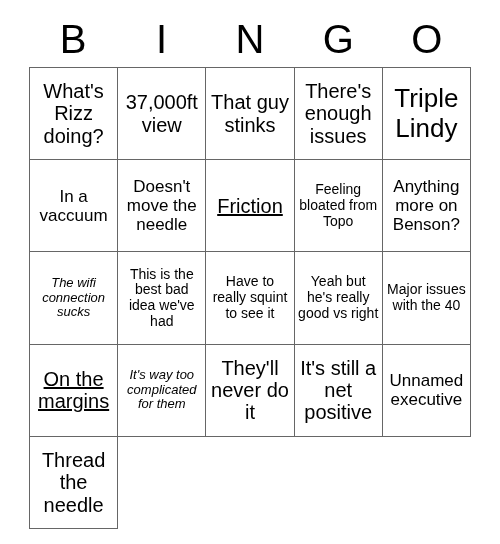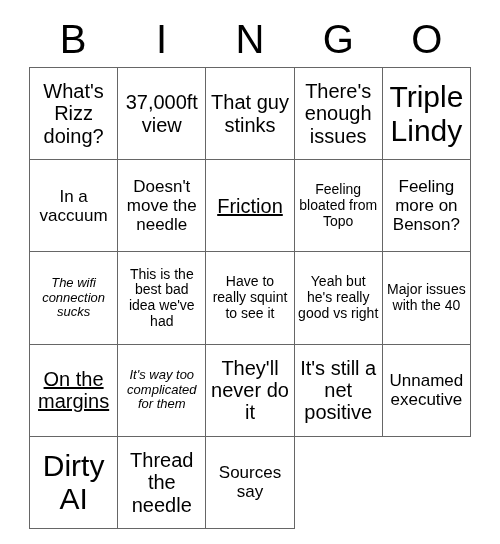--- a/index.html
+++ b/index.html
@@ -76,21 +76,21 @@
   }
   .bingo-cell .cell-text {
     display: block;
     width: 100%;
     line-height: 1.12;
     word-wrap: break-word;
     color: #000000;
   }
 
   
-  .fs-xl  .cell-text { font-size: 30px; }
+  .fs-xl  .cell-text { font-size: 26px; }
   .fs-lg  .cell-text { font-size: 20px; text-decoration: underline; }
   .fs-md  .cell-text { font-size: 20px; }
   .fs-sm  .cell-text { font-size: 17px; }
   .fs-xs  .cell-text { font-size: 14px; }
   .fs-xxs .cell-text { font-size: 13px; font-style: italic; }
 </style>
 </head>
 <body>
 
 <div class="bingo-card">
@@ -126,21 +126,21 @@
     <div class="bingo-cell fs-sm">
         <span class="cell-text">Doesn't move the needle</span>
       </div>
     <div class="bingo-cell fs-lg">
         <span class="cell-text">Friction</span>
       </div>
     <div class="bingo-cell fs-xs">
         <span class="cell-text">Feeling bloated from Topo</span>
       </div>
     <div class="bingo-cell fs-sm">
-        <span class="cell-text">Feeling more on Benson?</span>
+        <span class="cell-text">Anything more on Benson?</span>
       </div>
 
     <div class="bingo-cell fs-xxs">
         <span class="cell-text">The wifi connection sucks</span>
       </div>
     <div class="bingo-cell fs-xs">
         <span class="cell-text">This is the best bad idea we've had</span>
       </div>
     <div class="bingo-cell fs-xs">
         <span class="cell-text">Have to really squint to see it</span>
@@ -161,24 +161,18 @@
     <div class="bingo-cell fs-md">
         <span class="cell-text">They'll never do it</span>
       </div>
     <div class="bingo-cell fs-md">
         <span class="cell-text">It's still a net positive</span>
       </div>
     <div class="bingo-cell fs-sm">
         <span class="cell-text">Unnamed executive</span>
       </div>
 
-    <div class="bingo-cell fs-xl">
-        <span class="cell-text">Dirty AI</span>
-      </div>
     <div class="bingo-cell fs-md">
         <span class="cell-text">Thread the needle</span>
-      </div>
-    <div class="bingo-cell fs-sm">
-        <span class="cell-text">Sources say</span>
       </div>
   </div>
 
 </div>
 
 </body></html>

